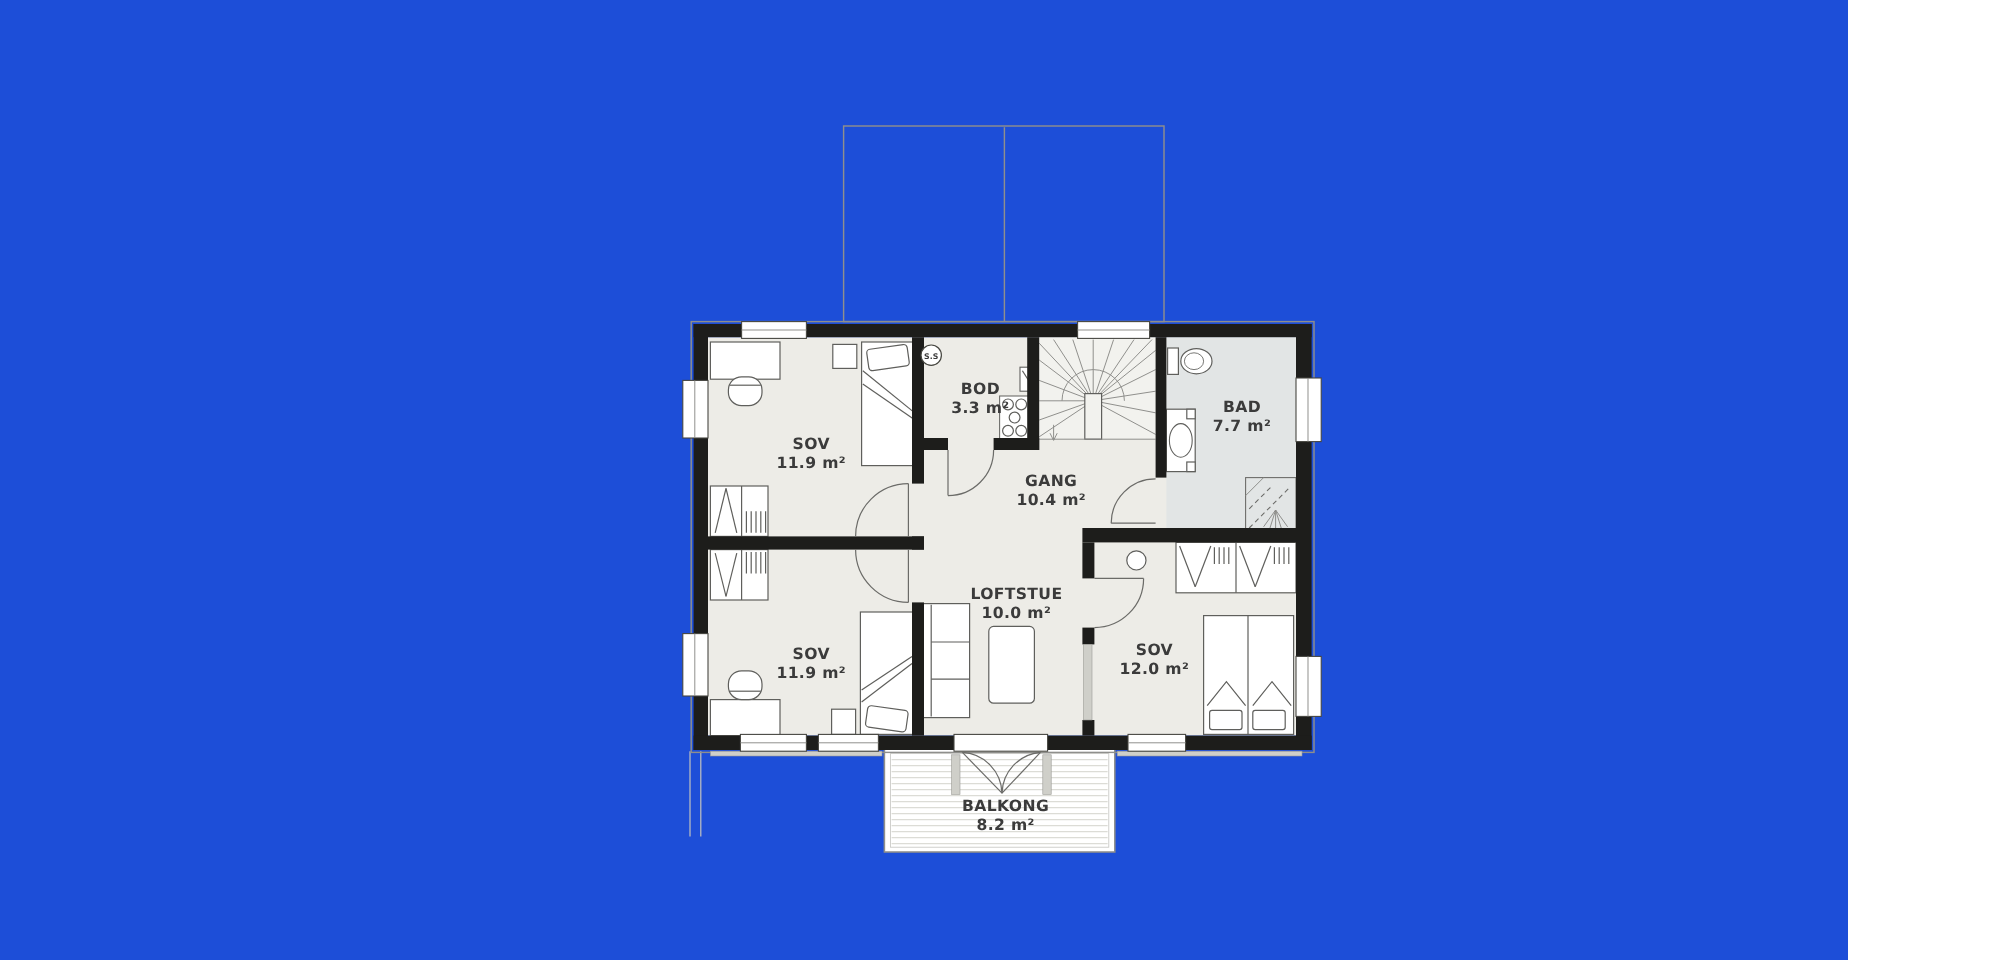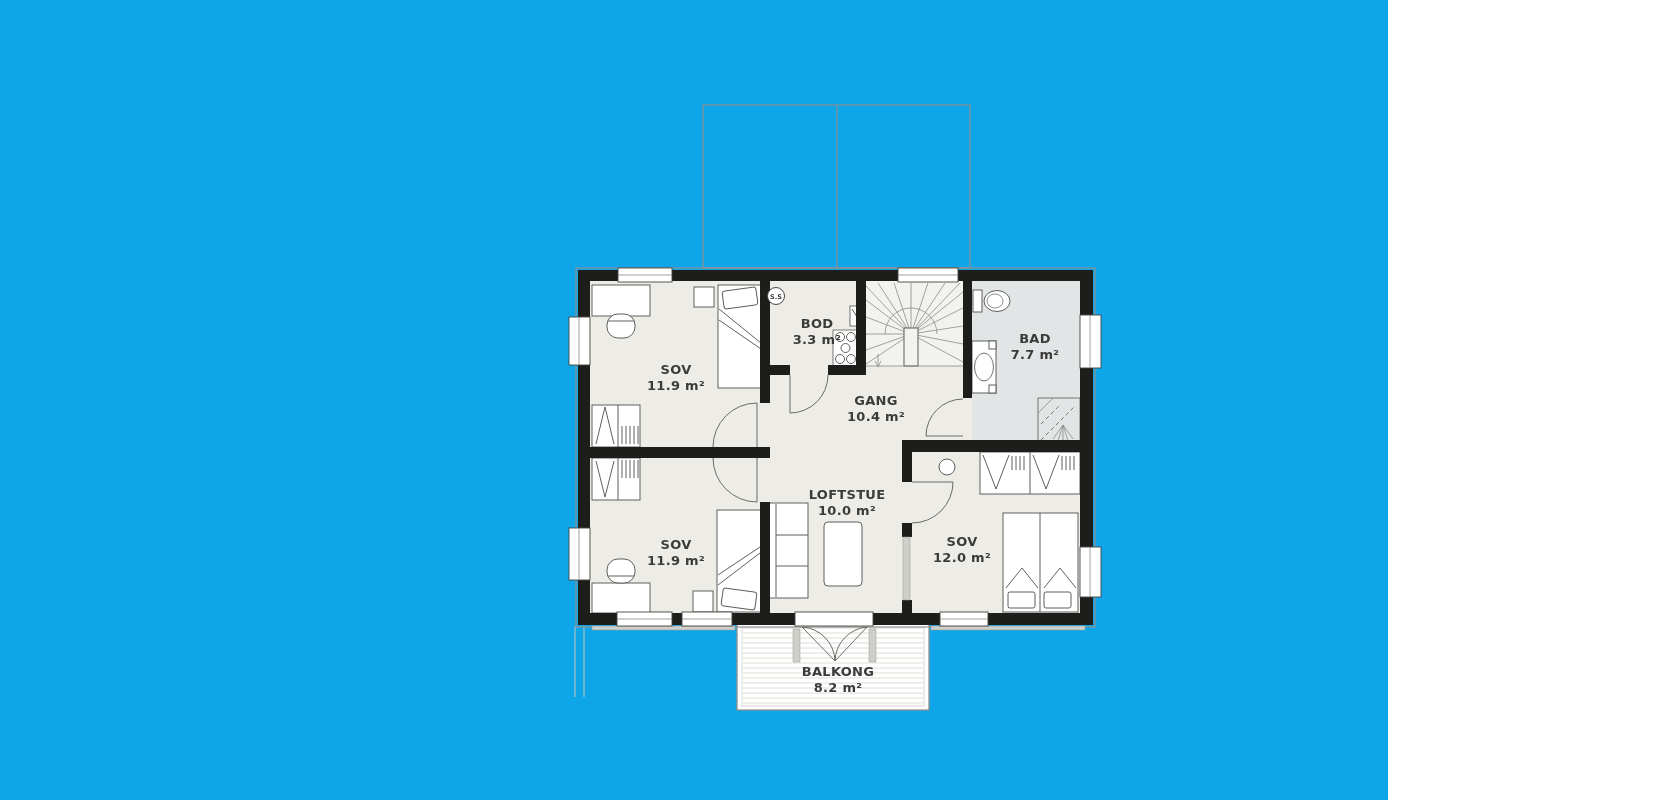--- a/index.html
+++ b/index.html
@@ -1,16 +1,16 @@
 <!DOCTYPE html>
 <html><head>
 <meta charset="utf-8">
 <style>
   html,body{margin:0;padding:0;background:#ffffff;}
-  .stage{position:relative;width:1388px;height:800px;background:#0ea5e9;overflow:hidden;}
+  .stage{position:relative;width:1540px;height:800px;background:#1d4ed8;overflow:hidden;}
   .wall{fill:#1d1d1b;stroke:none;}
   .outline{fill:none;stroke:#8f8f8c;stroke-width:1.2;}
   .floor{stroke:none;}
   .furn{fill:#ffffff;stroke:#5f5f5c;stroke-width:1;}
   .furnline{stroke:#5f5f5c;stroke-width:1;fill:none;}
   .thin{stroke:#8b8b88;stroke-width:0.8;fill:none;}
   .door{stroke:#6b6b68;stroke-width:1;fill:none;}
   .win{fill:#ffffff;stroke:#45453f;stroke-width:0.9;}
   .deck{stroke:#dcdcd6;stroke-width:1;}
   .sill{fill:#cfcfc9;stroke:#9a9a96;stroke-width:0.5;}

